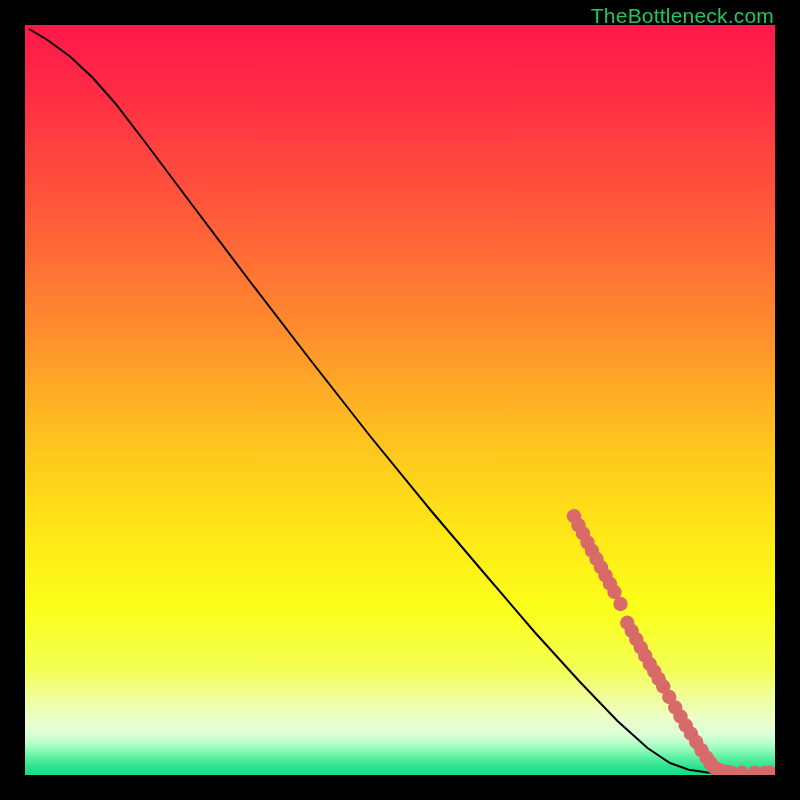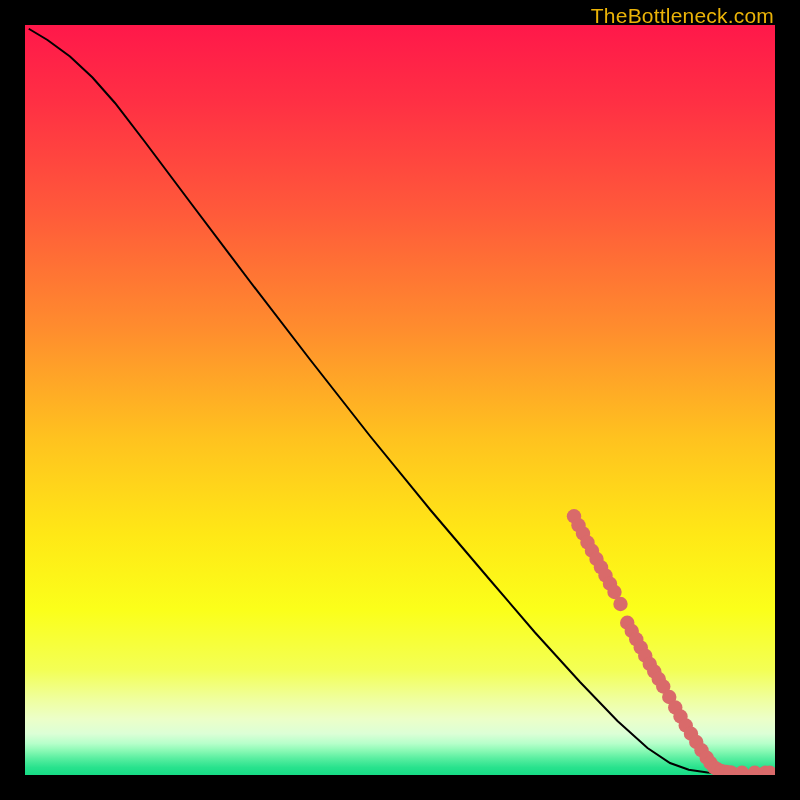--- a/index.html
+++ b/index.html
@@ -31,21 +31,21 @@
     position: absolute;
     left: 0;
     top: 0;
     width: 750px;
     height: 750px;
   }
   .watermark {
     position: absolute;
     top: 4px;
     right: 26px;
-    color: #eab308;
+    color: #22c55e;
     font-size: 21px;
     font-weight: 500;
     letter-spacing: 0.2px;
   }
   svg.curve {
     position: absolute;
     left: 0;
     top: 0;
   }
 </style>

